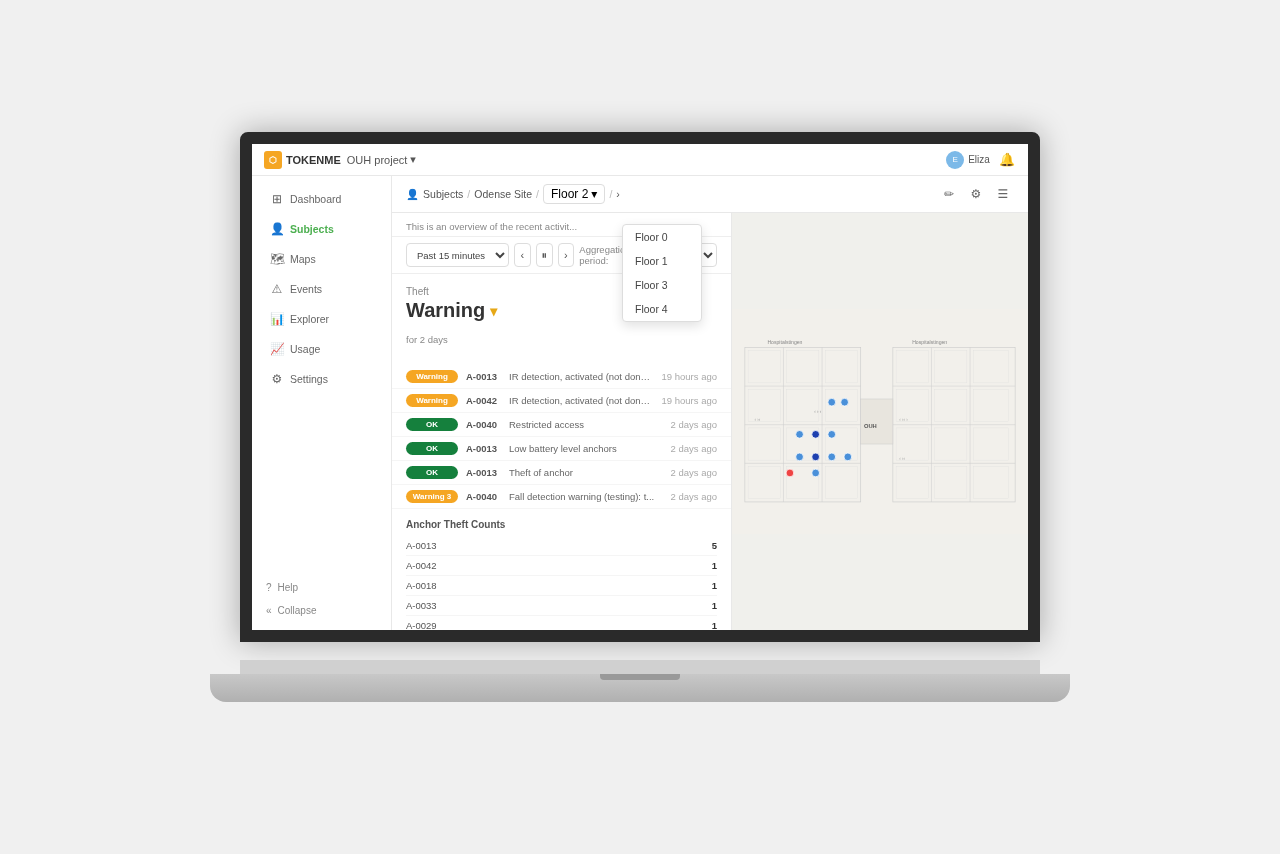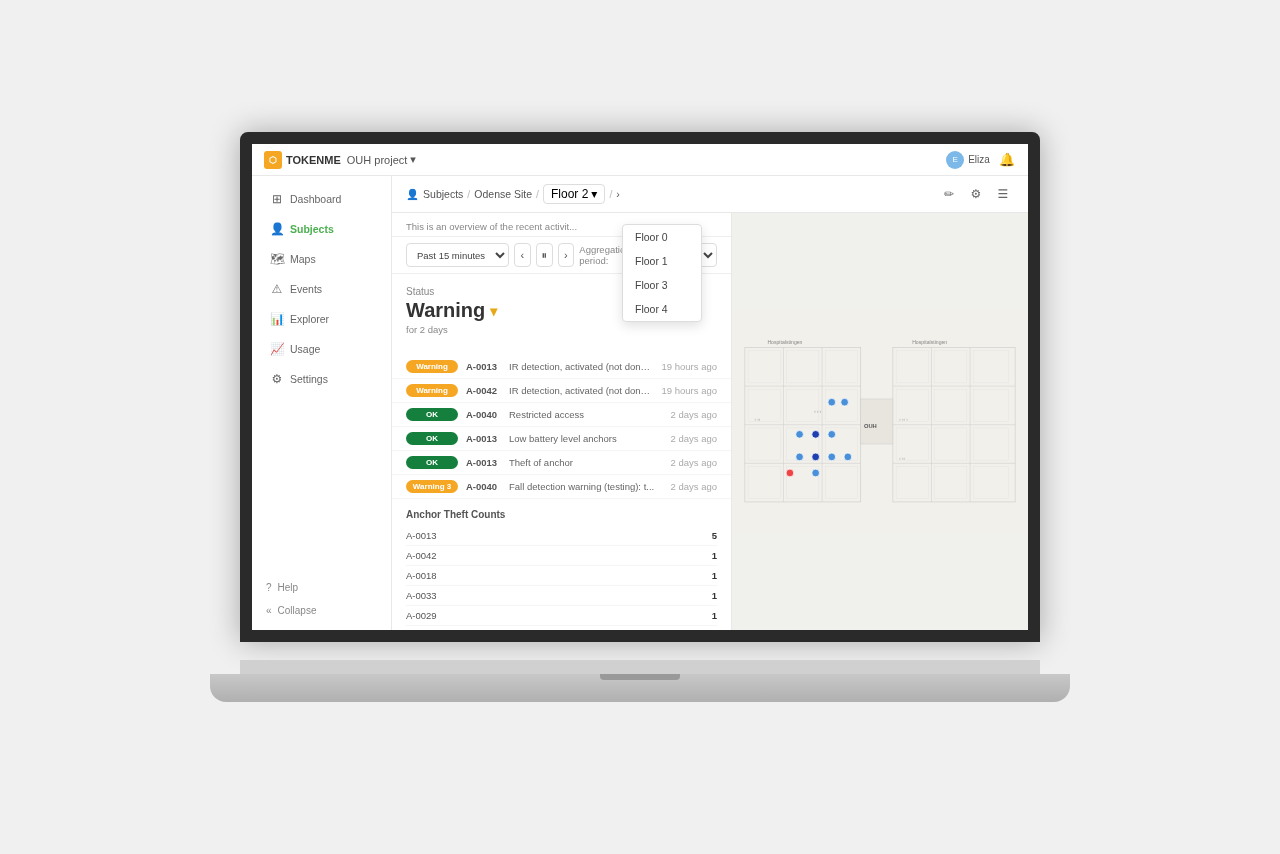--- a/index.html
+++ b/index.html
@@ -390,21 +390,21 @@
     }
 
     .status-arrow {
       font-size: 14px;
       color: #e6a817;
     }
 
     .status-duration {
       font-size: 9.5px;
       color: #888;
-      margin-top: 2px;
+      margin-top: 12px;
     }
 
     .status-divider {
       height: 2px;
       background: #e6a817;
       margin: 8px 14px 6px;
     }
 
     
     .events-table {
@@ -631,21 +631,21 @@
                 <button class="play-btn">›</button>
                 <span class="aggregation-label">Aggregation period:</span>
                 <select class="aggregation-select">
                   <option>5 minutes</option>
                   <option>15 minutes</option>
                   <option>30 minutes</option>
                 </select>
               </div>
 
               <div class="status-section">
-                <div class="status-label">Status</div>
+                <div class="status-label">Theft</div>
                 <div class="status-value">
                   <span>Warning</span>
                   <span class="status-arrow">▾</span>
                 </div>
                 <div class="status-duration">for 2 days</div>
               </div>
               <div class="status-divider"></div>
 
               <div class="events-table">
                 <div class="event-row">

